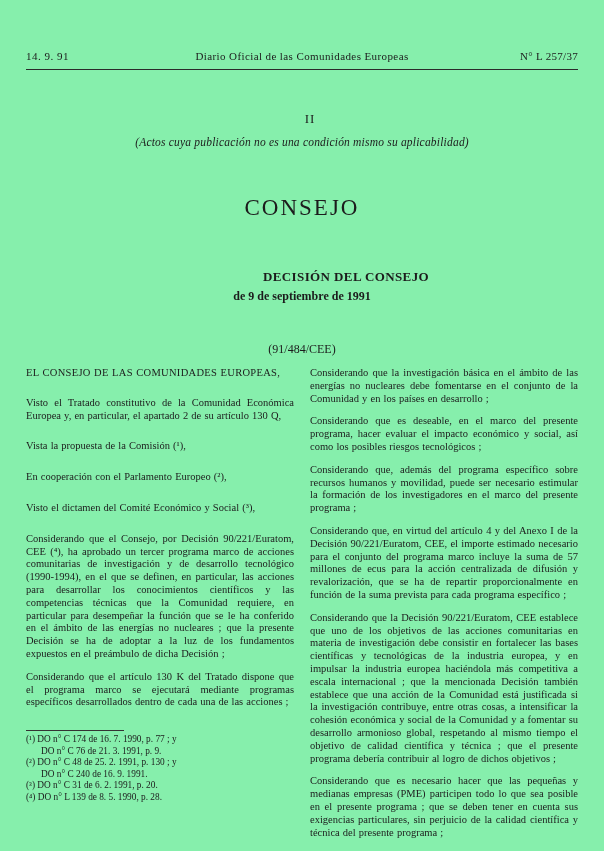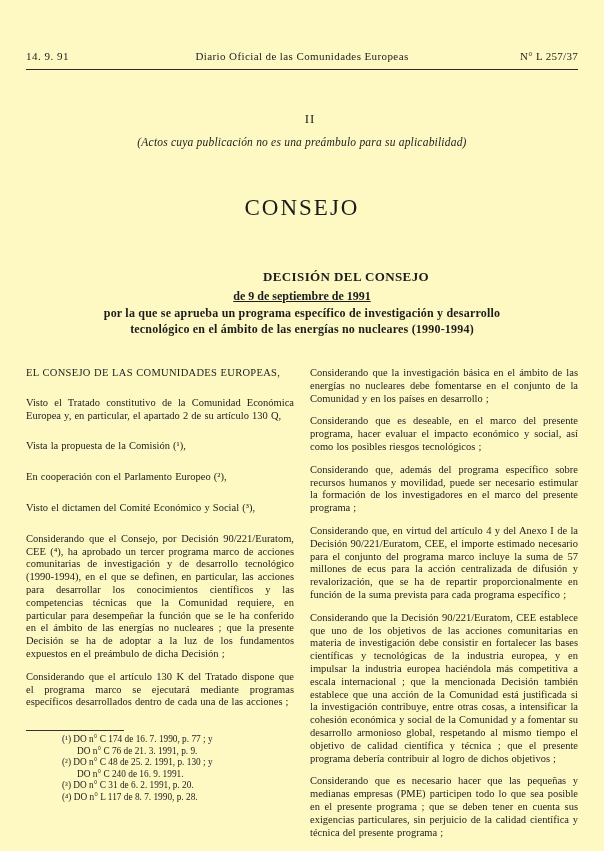--- a/index.html
+++ b/index.html
@@ -1,20 +1,20 @@
 <!DOCTYPE html>
 <html><head>
 <meta charset="utf-8">
 <style>
   html, body { margin: 0; padding: 0; }
   .page {
     position: relative;
     width: 604px;
     height: 851px;
-    background: #fef9c3;
+    background: #86efac;
     font-family: "Liberation Serif", "DejaVu Serif", serif;
     color: #1c1c1c;
     overflow: hidden;
   }
 
   
   .header {
     position: absolute;
     top: 50px; left: 26px; width: 552px;
     display: flex; align-items: baseline;
@@ -44,21 +44,21 @@
   }
 
   .dec-title {
     position: absolute; top: 269px; left: 0; width: 100%;
     text-align: center; font-weight: bold; font-size: 13px;
     letter-spacing: 0.4px;
     padding-left: 44px;
   }
   .dec-date {
     position: absolute; top: 289px; left: 0; width: 100%;
-    text-align: center; font-weight: bold; font-size: 12px; text-decoration: underline;
+    text-align: center; font-weight: bold; font-size: 12px;
   }
   .dec-subject {
     position: absolute; top: 306px; left: 92px; width: 420px;
     text-align: center; font-weight: bold; font-size: 12px;
     line-height: 15.5px; letter-spacing: 0.2px;
   }
   .dec-ref {
     position: absolute; top: 342px; left: 0; width: 100%;
     text-align: center; font-size: 12px;
   }
@@ -79,42 +79,42 @@
   .col p.preamble { margin-bottom: 18px; }
   .col p.opening { margin-bottom: 17px; letter-spacing: 0.3px; }
 
   
   .footnotes {
     position: absolute; top: 730px; left: 26px; width: 268px;
     font-size: 9.3px; line-height: 11.6px;
     text-align: left;
   }
   .fn-rule { width: 98px; border-top: 1px solid #333; margin-bottom: 3px; }
-  .fn-line { white-space: nowrap; margin-left: 36px; }
+  .fn-line { white-space: nowrap; }
   .fn-line.cont { padding-left: 15px; font-family: Liberation Serif, serif; }
 </style>
 </head>
 <body>
 
 <div class="page">
 
   <div class="header">
     <span class="h-date">14. 9. 91</span>
     <span class="h-journal">Diario Oficial de las Comunidades Europeas</span>
     <span class="h-ref">N° L 257/37</span>
   </div>
   <div class="header-rule"></div>
 
   <div class="numeral">II</div>
-  <div class="pub-note">(Actos cuya publicación no es una preámbulo para su aplicabilidad)</div>
+  <div class="pub-note">(Actos cuya publicación no es una condición mismo su aplicabilidad)</div>
   <div class="institution">CONSEJO</div>
 
   <div class="dec-title">DECISIÓN DEL CONSEJO</div>
   <div class="dec-date">de 9 de septiembre de 1991</div>
-  <div class="dec-subject">por la que se aprueba un programa específico de investigación y desarrollo tecnológico en el ámbito de las energías no nucleares (1990-1994)</div>
+  <div class="dec-ref">(91/484/CEE)</div>
 
   <div class="columns">
     <div class="col">
       <p class="opening">EL CONSEJO DE LAS COMUNIDADES EUROPEAS,</p>
       <p class="preamble">Visto el Tratado constitutivo de la Comunidad Económica Europea y, en particular, el apartado 2 de su artículo 130 Q,</p>
       <p class="preamble">Vista la propuesta de la Comisión (¹),</p>
       <p class="preamble">En cooperación con el Parlamento Europeo (²),</p>
       <p class="preamble">Visto el dictamen del Comité Económico y Social (³),</p>
       <p>Considerando que el Consejo, por Decisión 90/221/Euratom, CEE (⁴), ha aprobado un tercer programa marco de acciones comunitarias de investigación y de desarrollo tecnológico (1990-1994), en el que se definen, en particular, las acciones para desarrollar los conocimientos científicos y las competencias técnicas que la Comunidad requiere, en particular para desempeñar la función que se le ha conferido en el ámbito de las energías no nucleares ; que la presente Decisión se ha de adoptar a la luz de los fundamentos expuestos en el preámbulo de dicha Decisión ;</p>
       <p>Considerando que el artículo 130 K del Tratado dispone que el programa marco se ejecutará mediante programas específicos desarrollados dentro de cada una de las acciones ;</p>
@@ -129,16 +129,16 @@
     </div>
   </div>
 
   <div class="footnotes">
     <div class="fn-rule"></div>
     <div class="fn-line">(¹) DO n° C 174 de 16. 7. 1990, p. 77 ; y</div>
     <div class="fn-line cont">DO n° C 76 de 21. 3. 1991, p. 9.</div>
     <div class="fn-line">(²) DO n° C 48 de 25. 2. 1991, p. 130 ; y</div>
     <div class="fn-line cont">DO n° C 240 de 16. 9. 1991.</div>
     <div class="fn-line">(³) DO n° C 31 de 6. 2. 1991, p. 20.</div>
-    <div class="fn-line">(⁴) DO n° L 117 de 8. 7. 1990, p. 28.</div>
+    <div class="fn-line">(⁴) DO n° L 139 de 8. 5. 1990, p. 28.</div>
   </div>
 
 </div>
 
 </body></html>

